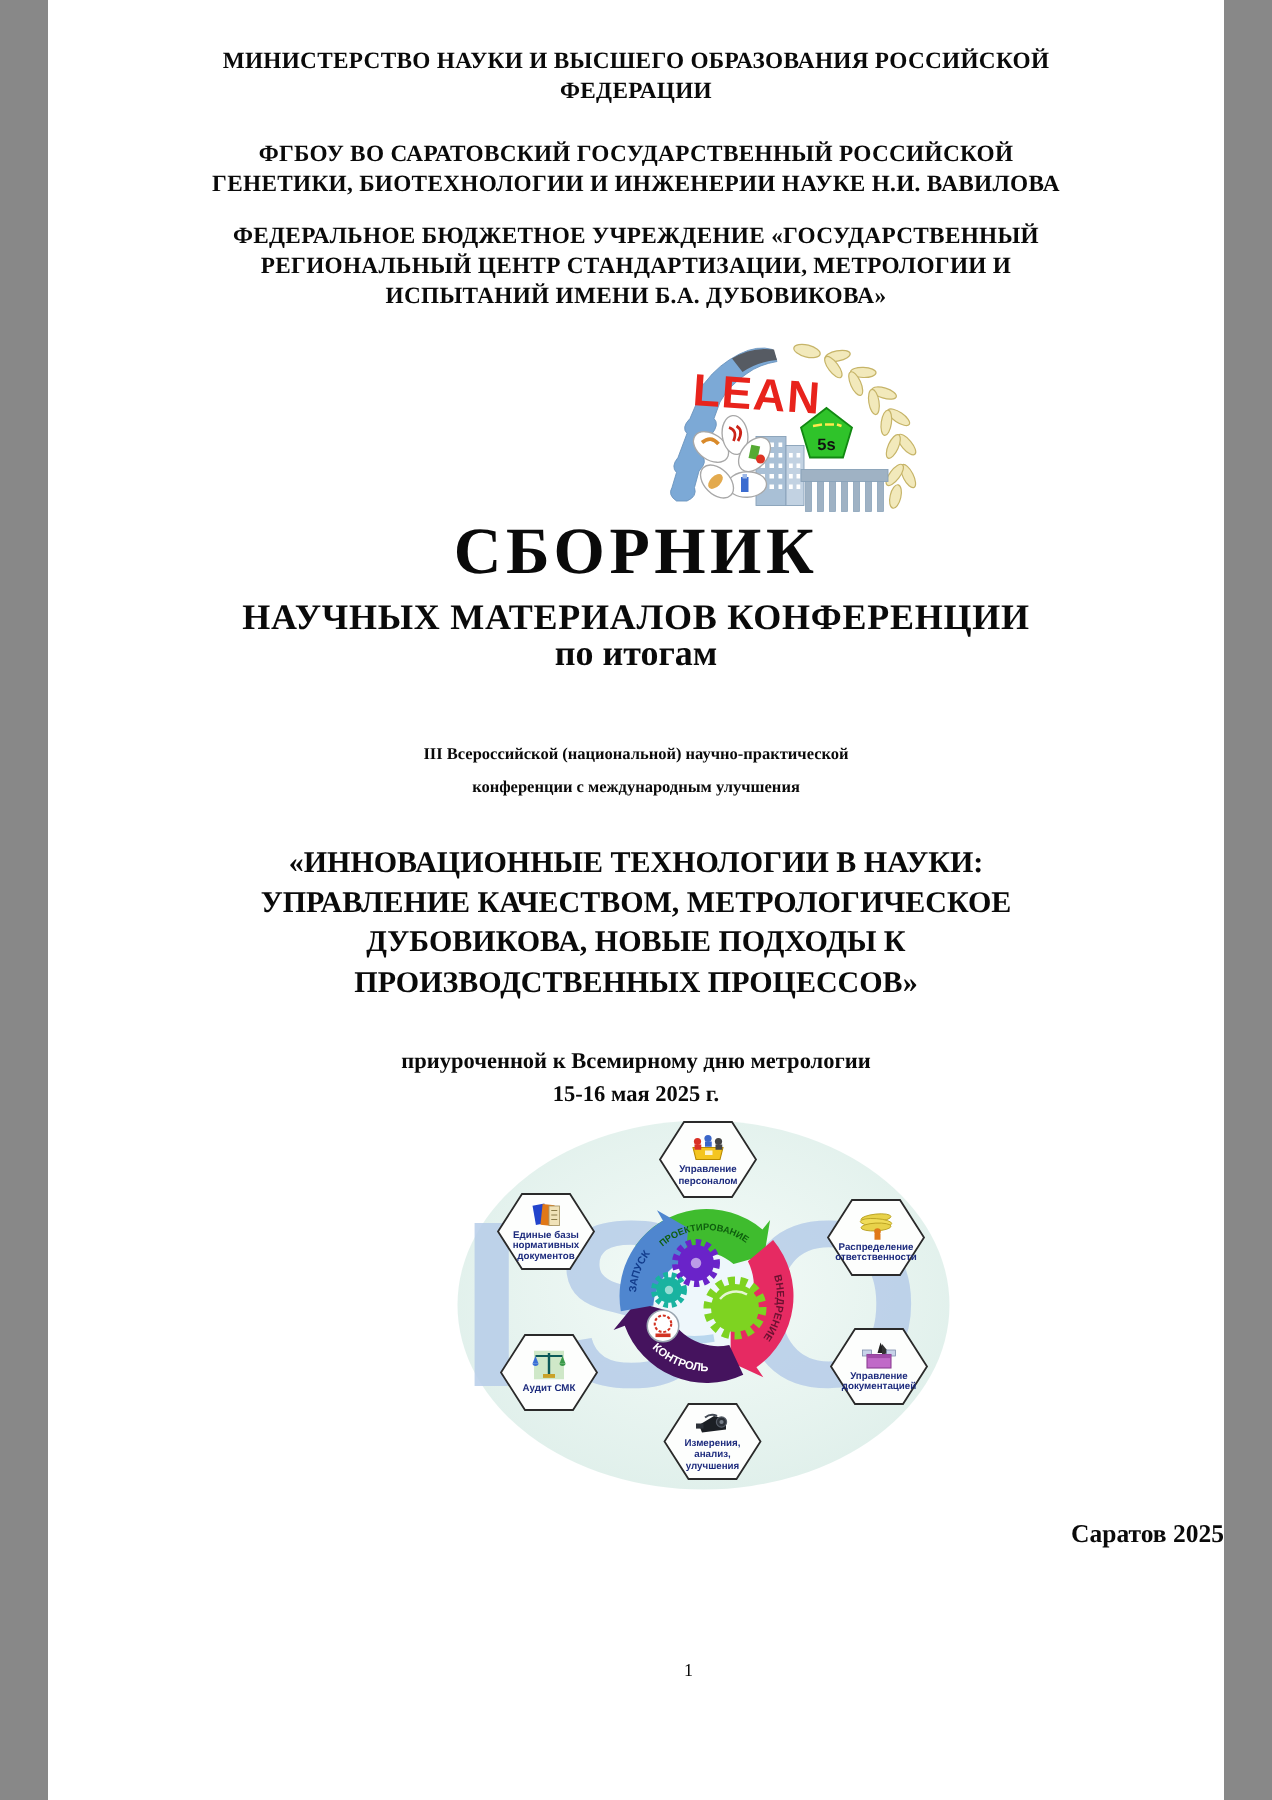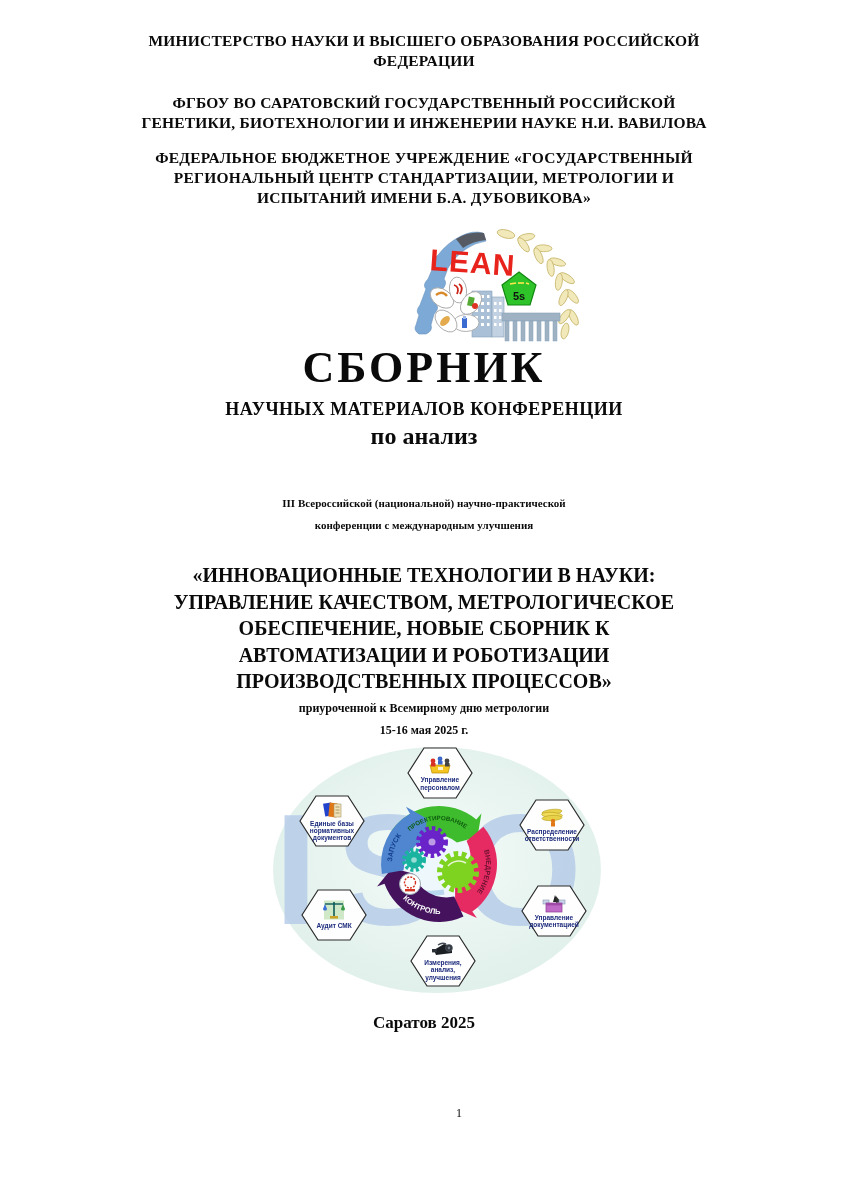--- a/index.html
+++ b/index.html
@@ -1,27 +1,27 @@
 <!DOCTYPE html>
 <html><head>
 <meta charset="utf-8">
 <style>
   html,body{margin:0;padding:0;background:#888;}
-  .page{position:relative;width:848px;height:1200px;background:#ffffff;margin:0 auto;
+  .page{position:relative;width:784px;height:1200px;background:#ffffff;margin:0 auto;
         font-family:"Liberation Serif", serif;color:#0a0a0a;overflow:hidden;}
   .abs{position:absolute;left:0;right:0;text-align:center;}
   .b{font-weight:bold;}
   .hdr{font-size:15.5px;line-height:20px;letter-spacing:0.2px;}
   .main-title{font-size:44px;letter-spacing:3px;line-height:1;}
-  .subtitle{font-size:18px;letter-spacing:0.5px;}
+  .subtitle{font-size:24px;letter-spacing:0.5px;}
   .byline{font-size:24px;}
   .conf{font-size:11px;line-height:22px;}
   .theme{font-size:20px;line-height:26.5px;}
-  .small-b{font-size:12px;line-height:22px;}
-  .city{font-size:17px;}
+  .small-b{font-size:15px;line-height:22px;}
+  .city{font-size:17px;text-align:right;}
   .pagenum{font-size:12px;font-weight:normal;}
   .logo-wrap{position:absolute;left:386px;top:227px;width:210px;height:120px;}
   .diagram{position:absolute;left:272px;top:746px;width:330px;height:248px;}
   .diagram svg.base{position:absolute;left:0;top:0;}
   .hex{position:absolute;width:66px;height:52px;}
   .hexbg{position:absolute;left:0;top:0;width:66px;height:52px;}
   .hexinner{position:absolute;left:0;top:0;width:66px;height:52px;display:flex;flex-direction:column;
             align-items:center;justify-content:center;}
   .hexlabel{font-family:"Liberation Sans", sans-serif;font-weight:bold;font-size:6.5px;line-height:1.1;
             color:#1d2b7d;text-align:center;width:60px;}
@@ -147,32 +147,31 @@
             <line x1="132" y1="56" x2="138" y2="56"></line>
             <line x1="140" y1="56" x2="143" y2="57"></line>
         </g>
         <text x="133" y="73" text-anchor="middle" font-family="Liberation Sans, sans-serif" font-size="11" font-weight="bold" fill="#111111">5s</text>
       </g>
     </svg>
   </div>
 
   <div class="abs main-title b" style="top:346px">СБОРНИК</div>
   <div class="abs subtitle b" style="top:399px">НАУЧНЫХ МАТЕРИАЛОВ КОНФЕРЕНЦИИ</div>
-  <div class="abs byline b" style="top:423px">по анализ</div>
+  <div class="abs byline b" style="top:423px">по итогам</div>
 
   <div class="abs conf b" style="top:492px">
     <div>III Всероссийской (национальной) научно-практической</div>
     <div>конференции с международным улучшения</div>
   </div>
 
   <div class="abs theme b" style="top:562px">
     <div>«ИННОВАЦИОННЫЕ ТЕХНОЛОГИИ В НАУКИ:</div>
     <div>УПРАВЛЕНИЕ КАЧЕСТВОМ, МЕТРОЛОГИЧЕСКОЕ</div>
-    <div>ОБЕСПЕЧЕНИЕ, НОВЫЕ СБОРНИК К</div>
-    <div>АВТОМАТИЗАЦИИ И РОБОТИЗАЦИИ</div>
+    <div>ДУБОВИКОВА, НОВЫЕ ПОДХОДЫ К</div>
     <div>ПРОИЗВОДСТВЕННЫХ ПРОЦЕССОВ»</div>
   </div>
 
   <div class="abs small-b b" style="top:697px">приуроченной к Всемирному дню метрологии</div>
   <div class="abs small-b b" style="top:719px">15-16 мая 2025 г.</div>
 
   <div class="diagram">
     <svg class="base" width="330" height="248" viewBox="0 0 330 248">
       <defs>
         <radialGradient id="egrad" cx="50%" cy="45%" r="65%">

